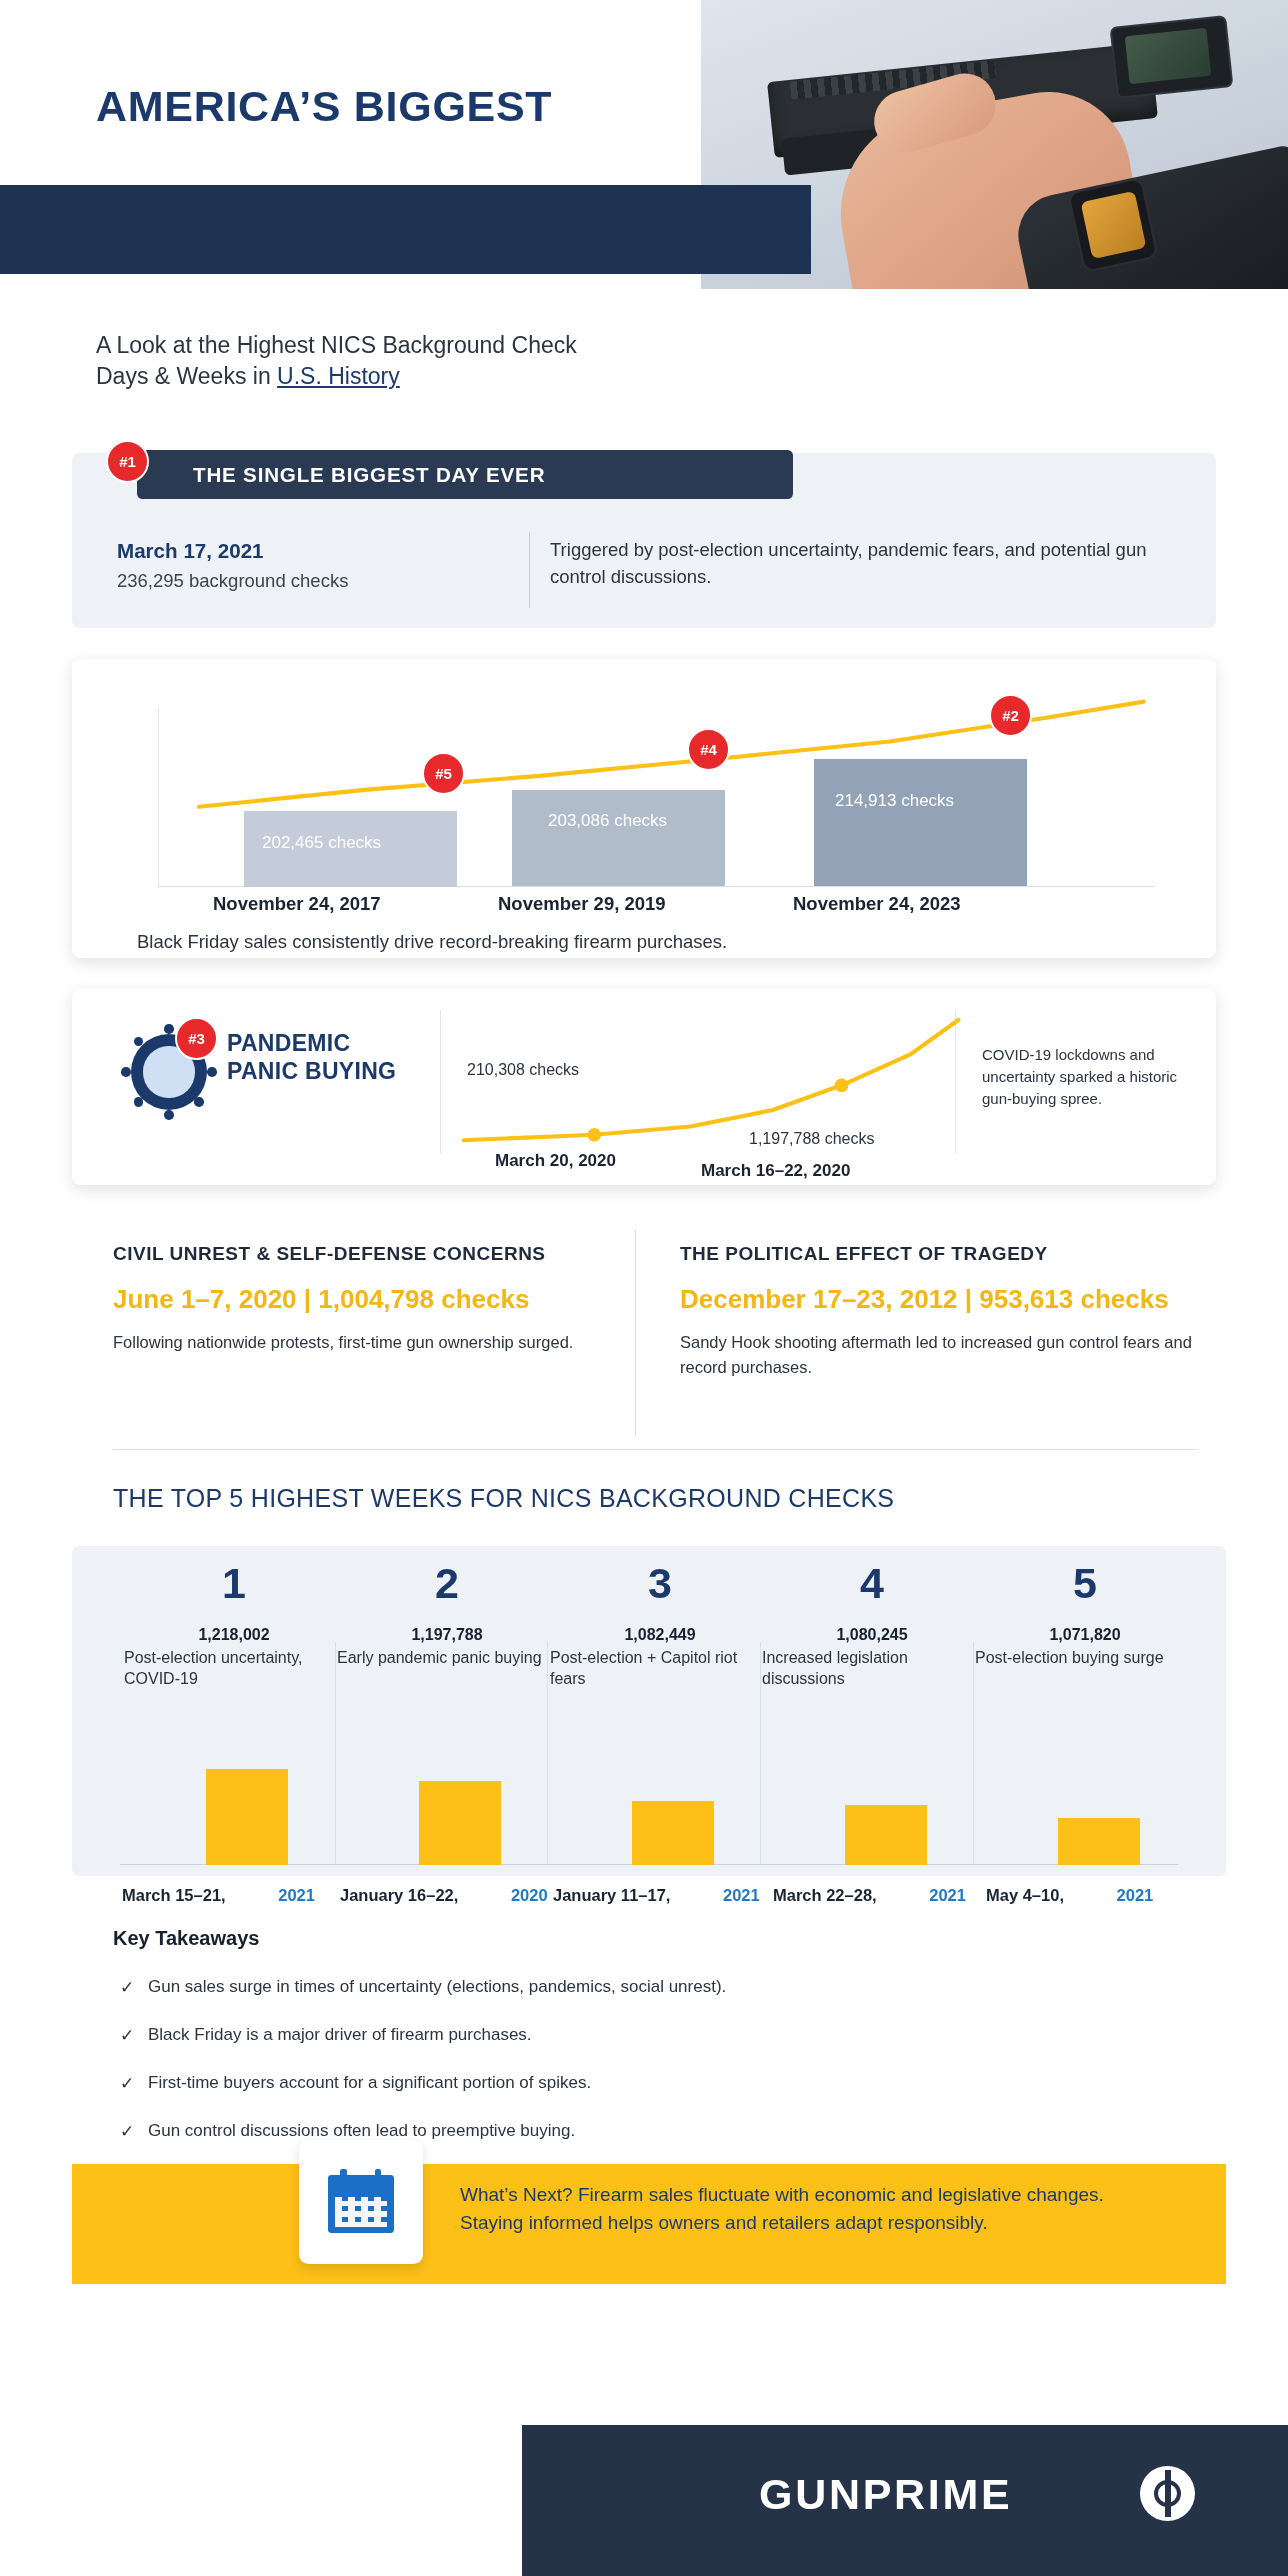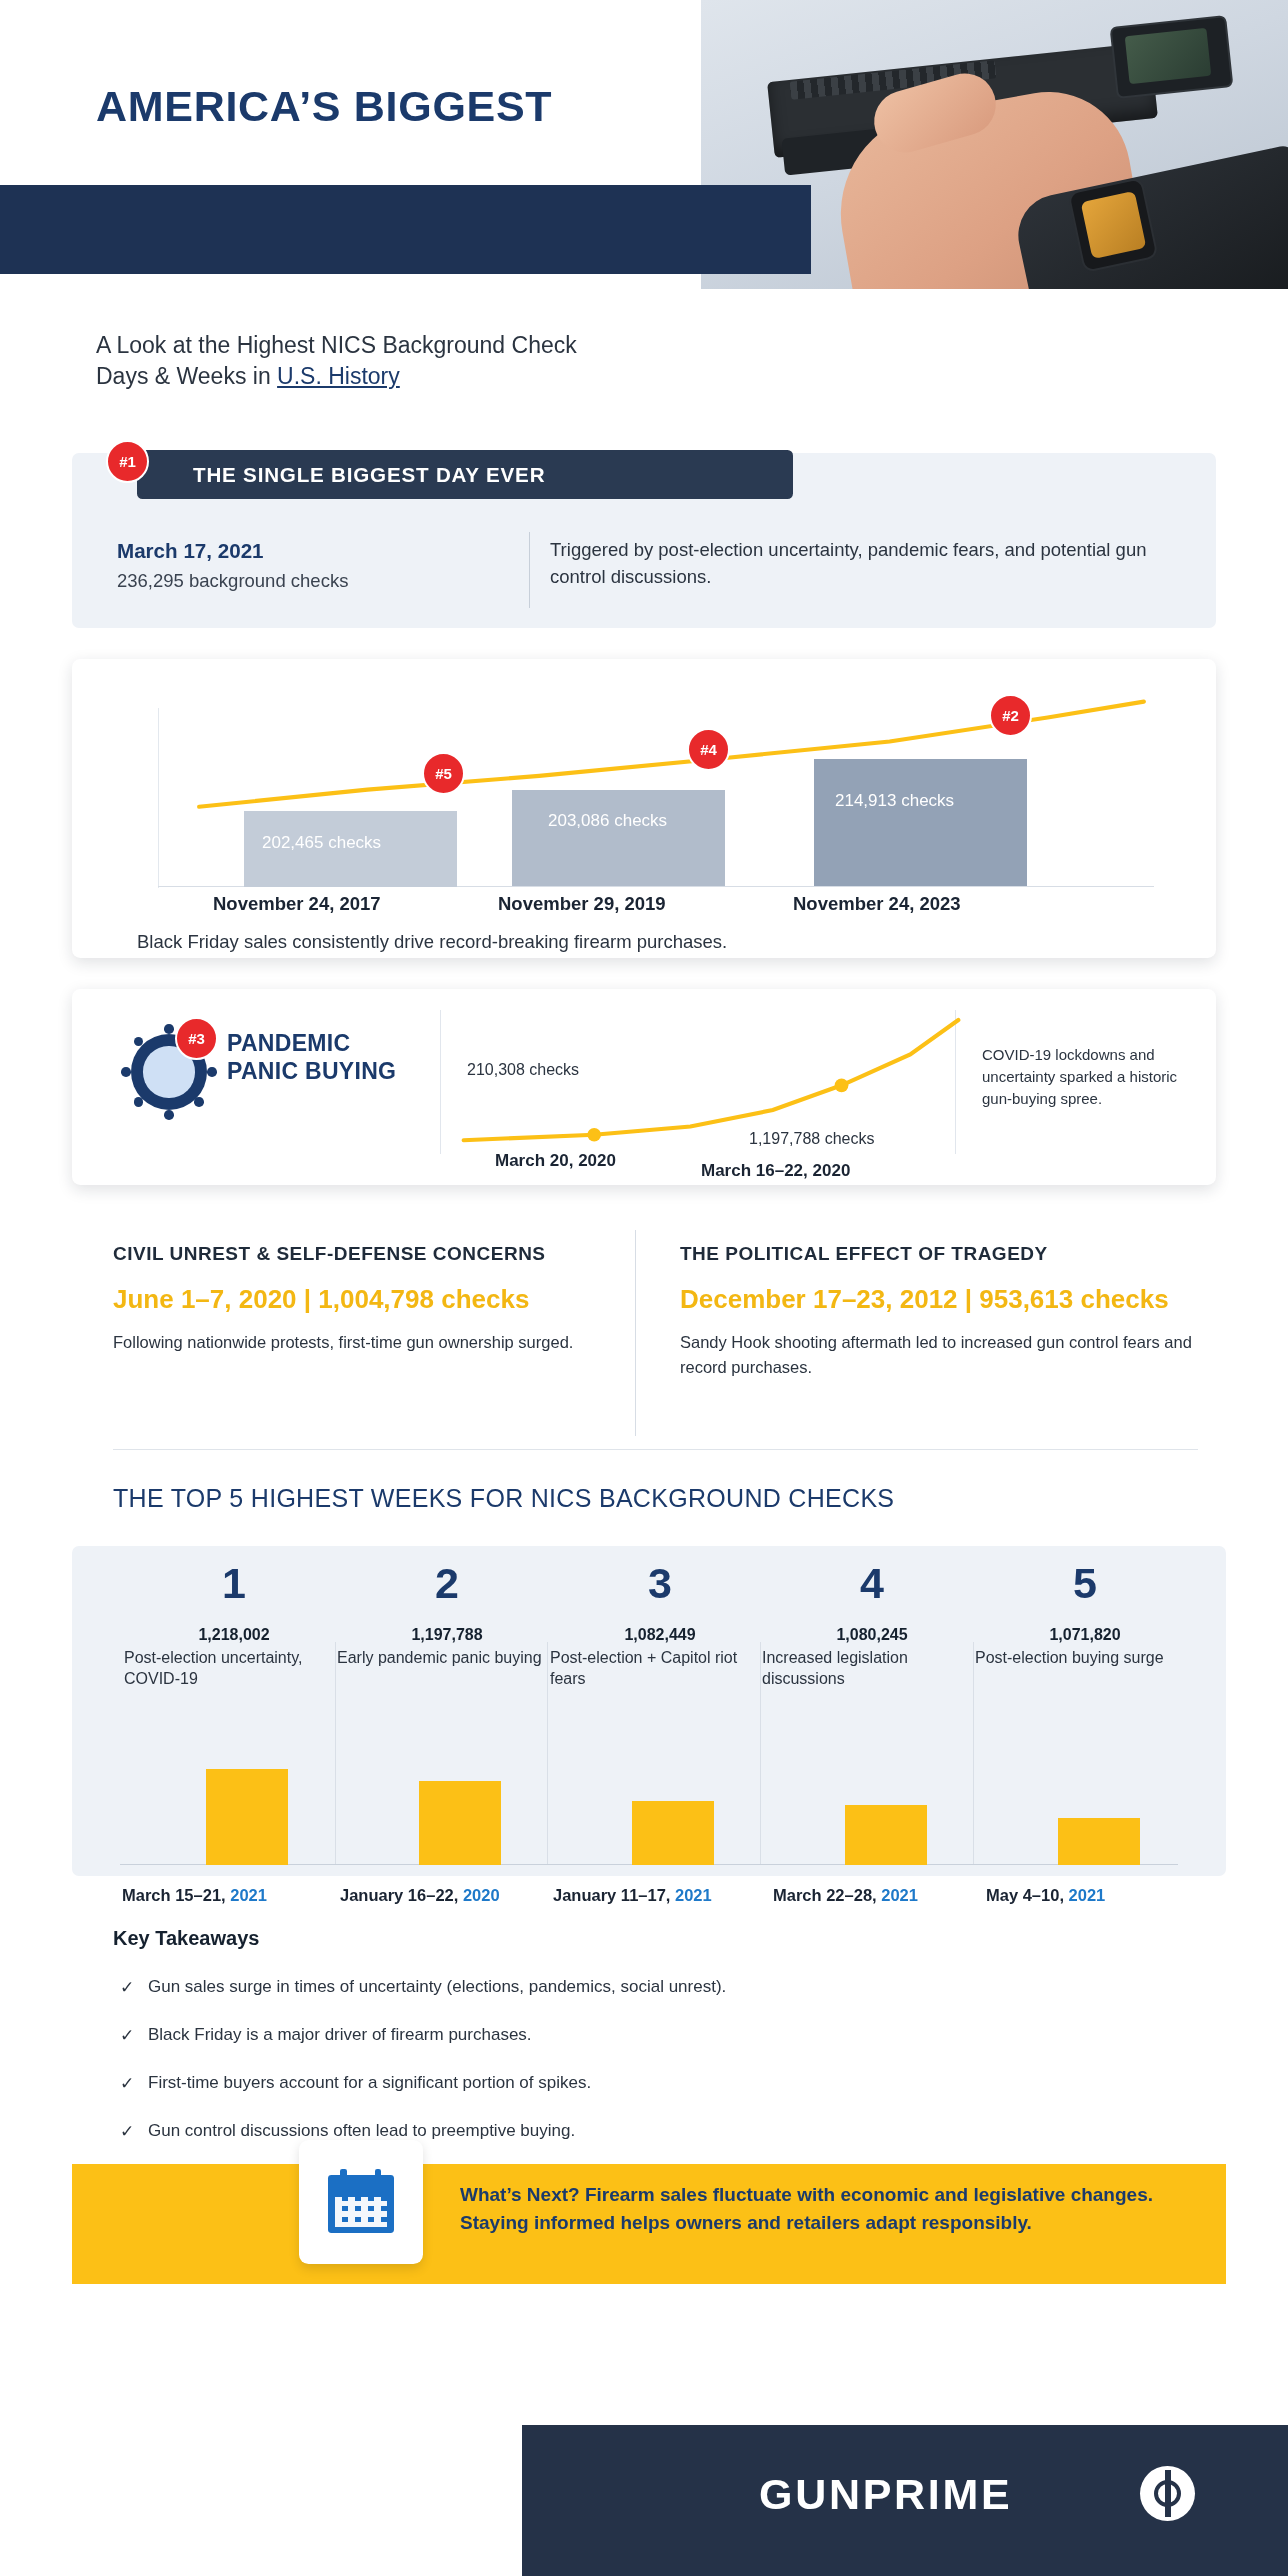--- a/index.html
+++ b/index.html
@@ -175,21 +175,21 @@
   
   .t5-title { position:absolute; top: 1484px; left: 113px; font-size: 25px; font-weight:400; color:#1b3a6b; letter-spacing:0.3px;}
   .t5-panel { position:absolute; top: 1546px; left: 72px; width: 1154px; height: 330px; background:#eef2f7; border-radius:6.9px;}
   .t5-col { position:absolute; top: 1559px; width: 220px; }
   .t5-rank { text-align:center; font-size: 43px; font-weight:800; color:#1b3a6b; }
   .t5-num { margin-top: 18px; font-size: 16px; font-weight:800; color:#15212f;text-align:center; }
   .t5-desc { margin-top: 2.7px; font-size: 16px; color:#2b3440; line-height:1.35; }
   .t5-bar { position:absolute; background:#fcc016; width: 82px; }
   .t5-sep { position:absolute; top: 1642px; width:1.4px; height: 223px; background:#d9dfe7; }
   .t5-date { position:absolute; top: 1886px; font-size: 16.5px; font-weight:700; color:#1a2433; }
-  .t5-date .yr { color:#1e79c9; }
+  .t5-date .yr { color:#1e79c9;margin-left:48px; }
   .t5-axis { position:absolute; top: 1864px; left: 120px; width: 1058px; height:1.4px; background:#c9d1db;}
 
   
   .kt-title { position:absolute; top: 1927px; left: 113px; font-size: 20px; font-weight:800; color:#15212f; }
   .kt-item { position:absolute; left: 148px; font-size: 17px; color:#2b3440; }
   .kt-check { position:absolute; left: 120px; font-size: 17px; color:#2b3440; }
 
   
   .cta { position:absolute; top: 2164px; left: 72px; width: 1154px; height: 120px; background:#fcc016; }
   .cta-icon-box {
@@ -200,21 +200,21 @@
   .cal { width: 66px; height: 66px; position:relative; }
   .cal-top { position:absolute; top:5.5px; left:0; width:66px; height:15px; background:#1b6fc4; border-radius:3.4px 3.4px 0 0;}
   .cal-body { position:absolute; top:20.6px; left:0; width:66px; height:43px; background:#1b6fc4; border-radius:0 0 3.4px 3.4px;}
   .cal-grid { position:absolute; top:27.5px; left:6.9px; width:52px; height:30px;
     background:
       repeating-linear-gradient(90deg,#fff 0 6.9px, transparent 6.9px 13px),
       repeating-linear-gradient(0deg,#fff 0 5.5px, transparent 5.5px 10.3px);
     opacity:.95;}
   .cal-ring-l { position:absolute; top:0; left:12.4px; width:6.2px; height:11px; background:#1b6fc4; border-radius:2.1px;}
   .cal-ring-r { position:absolute; top:0; left:47px; width:6.2px; height:11px; background:#1b6fc4; border-radius:2.1px;}
-  .cta-text { position:absolute; top: 2181px; left: 460px; width: 708px; font-size: 19px; font-weight:700; color:#1b3a6b; line-height:1.45;}
+  .cta-text { position:absolute; top: 2181px; left: 460px; width: 708px; font-size: 19px; font-weight:400; color:#1b3a6b; line-height:1.45;}
 
   
   .footer-photo { position:absolute; top: 2315px; left:0; width: 1288px; height: 261px; background:#ffffff; overflow:hidden;}
   .footer-bar { position:absolute; top: 2425px; left: 522px; width: 766px; height: 151px; background:#253248;}
   .brand { position:absolute; top: 2470px; left: 759px; font-size: 43px; font-weight:800; color:#ffffff; letter-spacing: 2.7px;}
   .brand-mark { position:absolute; top: 2466px; left: 1140px; width: 55px; height: 55px; border-radius:50%; background:#ffffff;}
   .brand-mark::before{content:"";position:absolute;inset:13.7px;border-radius:50%;border:4.1px solid #253248;}
   .brand-mark::after{content:"";position:absolute;left:25px;top:4.1px;width:5.5px;height:47px;background:#253248;transform:rotate(0deg);}
 </style>
 </head>

